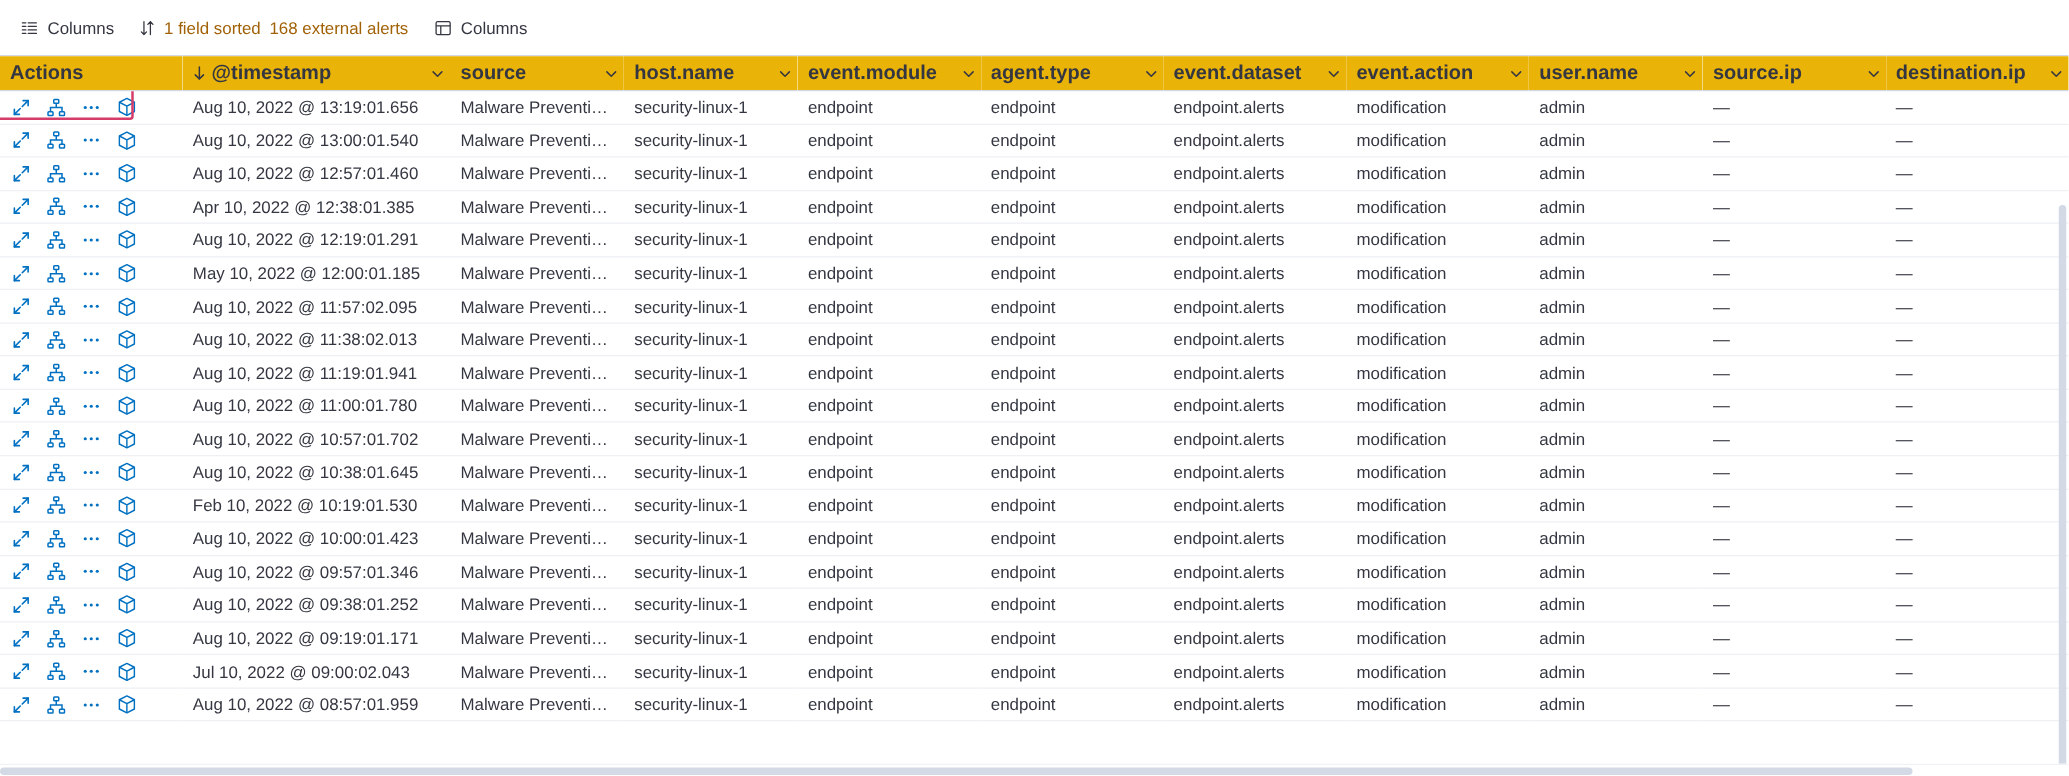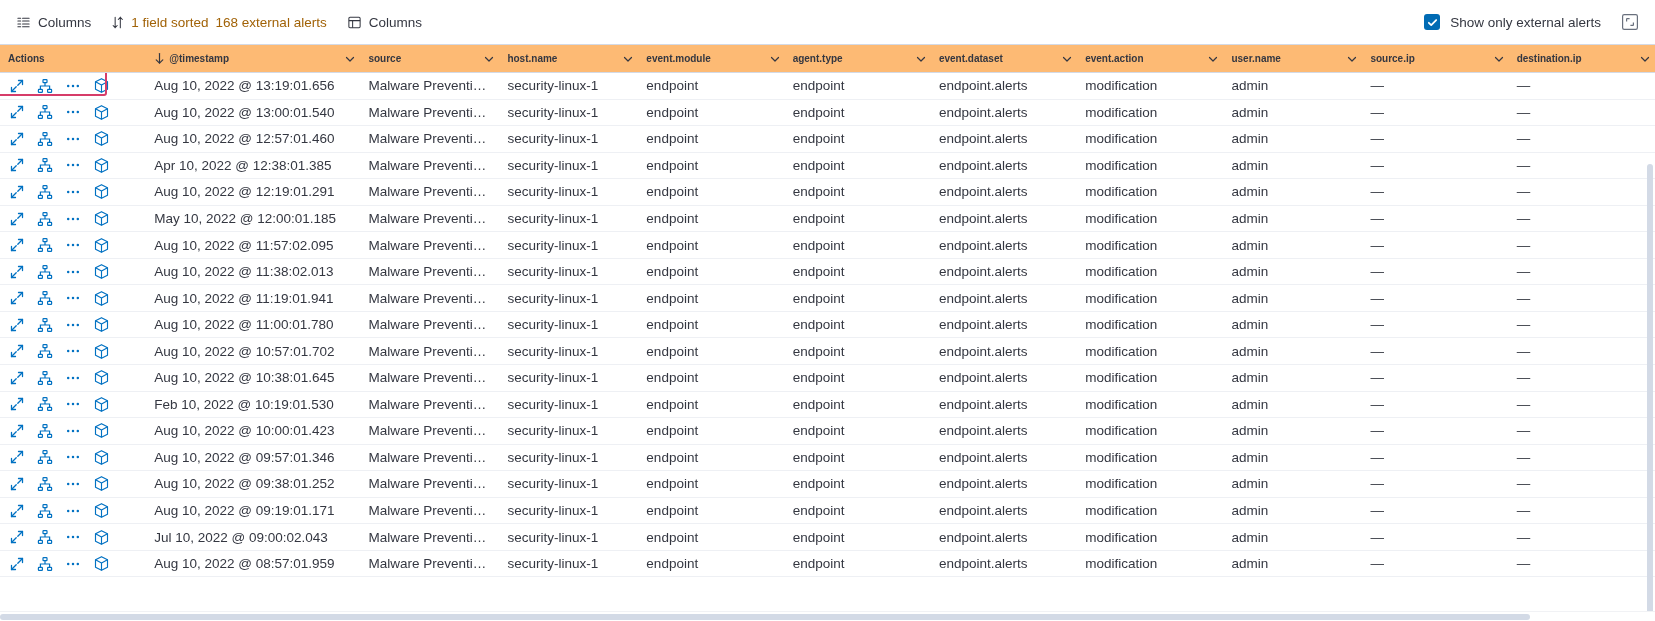--- a/index.html
+++ b/index.html
@@ -90,23 +90,23 @@
   table.grid {
     border-collapse: collapse;
     table-layout: fixed;
     width: 1655px;
     font-size: 13.5px;
   }
   table.grid thead th {
     height: 28px;
     border-top: 1px solid #d3dae6;
     border-bottom: 1px solid #d3dae6;
-    background: #fdba74;
+    background: #eab308;
     font-weight: bold;
-    font-size: 10px;
+    font-size: 16px;
     color: #343741;
     text-align: left;
     padding: 0 8px;
     vertical-align: middle;
     position: relative;
     white-space: nowrap;
     overflow: hidden;
   }
   table.grid thead th .th-inner {
     display: flex;
@@ -230,34 +230,20 @@
         <svg width="15" height="15" viewBox="0 0 16 16" fill="none" stroke="#343741" stroke-width="1.1">
           <rect x="2" y="2.5" width="12" height="11" rx="1.2"></rect>
           <path d="M2 6h12M6 6v7.5"></path>
         </svg>
       </span>
       <span class="tb-label">Columns</span>
     </div>
 
     <div class="tb-spacer"></div>
 
-    <div class="right-group">
-      <span class="checkbox">
-        <svg width="11" height="11" viewBox="0 0 12 12" fill="none" stroke="#ffffff" stroke-width="1.9">
-          <path d="M2 6.3l2.6 2.6L10 3.3" stroke-linecap="round" stroke-linejoin="round"></path>
-        </svg>
-      </span>
-      <span class="cb-label">Show only external alerts</span>
-      <span class="fullscreen-btn">
-        <svg width="18" height="18" viewBox="0 0 18 18" fill="none" stroke="#69707d" stroke-width="1.2">
-          <rect x="1.6" y="1.6" width="14.8" height="14.8" rx="1.6"></rect>
-          <path d="M5.6 5.6h3M5.6 5.6v3M12.4 12.4h-3M12.4 12.4v-3"></path>
-        </svg>
-      </span>
-    </div>
   </div>
 
   <div class="table-wrap">
     <table class="grid">
       <colgroup id="colgroup">
           <col style="width: 140px;">
           <col style="width: 205px;">
           <col style="width: 133px;">
           <col style="width: 133px;">
           <col style="width: 140px;">

